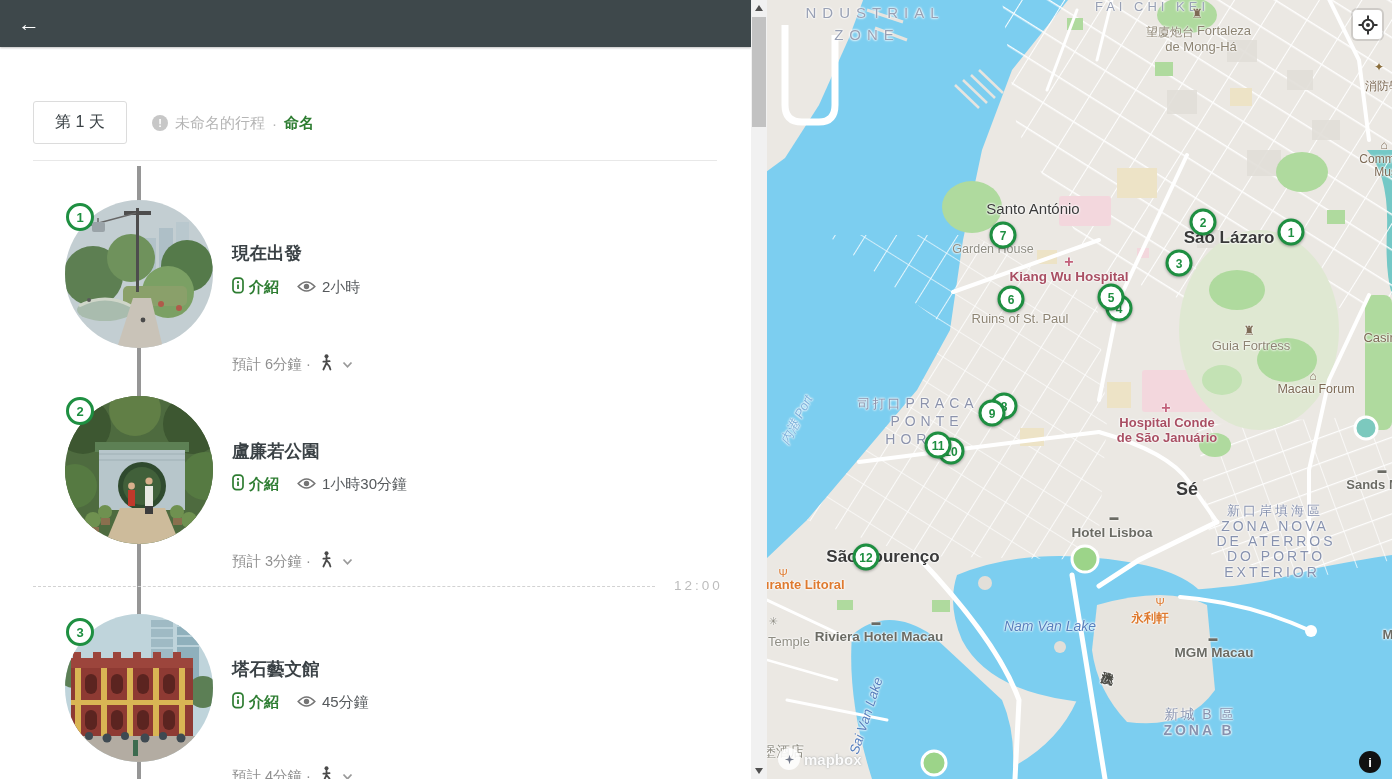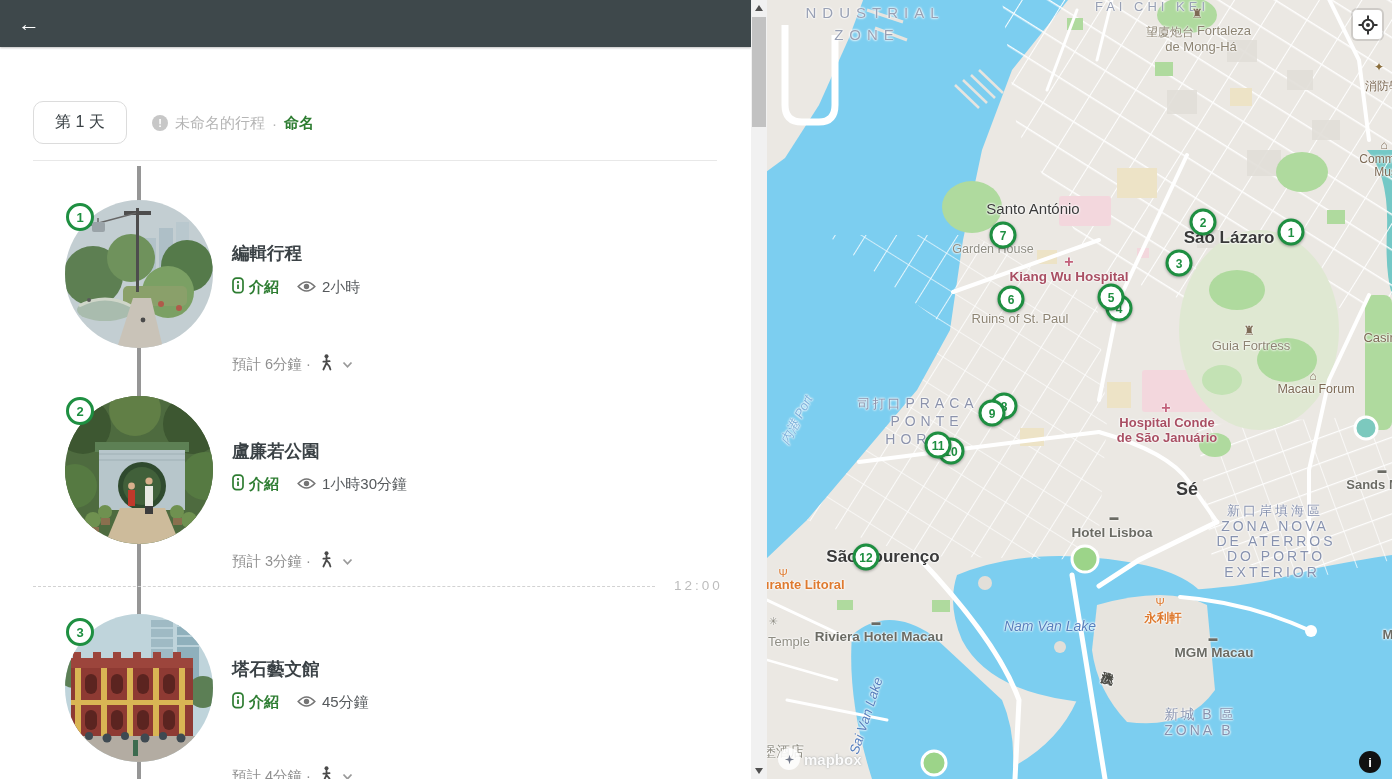--- a/index.html
+++ b/index.html
@@ -8,21 +8,21 @@
 
   
   .panel { position:absolute; left:0; top:0; width:751px; height:779px; background:#fff; overflow:hidden; }
   .app-header { position:absolute; left:0; top:0; width:751px; height:47px; background:#3E484B;
     display:flex; align-items:center; box-shadow:0 1px 2px rgba(0,0,0,.25); z-index:30; }
   .back-btn { margin-left:18px; color:#fff; font-size:22px; font-weight:bold; cursor:pointer; line-height:1; }
   .hdr-right { margin-left:auto; display:flex; align-items:center; gap:30px; padding-right:16px; }
   .hdr-btn { display:flex; align-items:center; gap:7px; color:#fff; font-size:17px; font-weight:600; cursor:pointer; }
 
   .day-tab { position:absolute; left:33px; top:101px; height:43px; padding:0 21px; border:1px solid #dcdcdc;
-    border-radius:10px; display:flex; align-items:center; font-size:16px; color:#3A4145; background:#fff; }
+    border-radius:3px; display:flex; align-items:center; font-size:16px; color:#3A4145; background:#fff; }
   .name-row { position:absolute; left:152px; top:106px; height:34px; display:flex; align-items:center; gap:7px; }
   .alert-ic { width:16px; height:16px; border-radius:50%; background:#c7c7c7; color:#fff; font-size:11px;
     font-weight:bold; display:flex; align-items:center; justify-content:center; }
   .trip-name { font-size:15px; color:#b5b5b5; }
   .dot-sep { font-size:15px; color:#b5b5b5; }
   .rename { font-size:15px; color:#2e7d32; font-weight:600; cursor:pointer; }
   .tabs-divider { position:absolute; left:33px; top:160px; width:684px; height:1px; background:#e8e8e8; }
 
   .tl-line { position:absolute; left:137px; top:166px; width:4px; height:613px; background:#969696; z-index:1; }
 
@@ -107,21 +107,21 @@
       <path d="M0,32 L71,13" stroke="#666" stroke-width="1.5"></path>
       <rect x="27" y="22" width="13" height="10" rx="2" fill="#9aa3a8"></rect>
         <path d="M33,22 L33,18" stroke="#666" stroke-width="1.5"></path>
       <circle cx="24" cy="100" r="2" fill="#5a5a5a"></circle>
         <circle cx="78" cy="120" r="2.4" fill="#4a4a4a"></circle>
       <circle cx="96" cy="104" r="3" fill="#b05a4a"></circle>
         <circle cx="114" cy="108" r="3" fill="#b05a4a"></circle>
     </svg>
   </div>
   <div class="badge" style="left:66px; top:203px;">1</div>
-  <div class="stop-title" style="top:241px;">編輯行程</div>
+  <div class="stop-title" style="top:241px;">現在出發</div>
   <div class="info-row" style="top:277px;">
     <span class="intro-link">
       <span><svg width="12" height="17" viewBox="0 0 12 17">
             <rect x="1" y="1.2" width="10" height="14.5" rx="3.4" fill="none" stroke="#2e7d32" stroke-width="1.7"></rect>
             <circle cx="6" cy="5.2" r="1.15" fill="#2e7d32"></circle>
             <path d="M6,7.6 L6,12" stroke="#2e7d32" stroke-width="1.8"></path>
           </svg></span>
       <span>介紹</span>
     </span>
     <span class="dur">
@@ -452,24 +452,24 @@
       <span class="mlabel" style="left: 505px; top: 573px; font-size: 14px; color: rgb(135, 146, 175); letter-spacing: 3px; transform: translate(-50%, -50%);">EXTERIOR</span>
       <span class="mlabel" style="left: 606px; top: 485px; font-size: 13px; color: rgb(107, 107, 100); font-weight: 700; transform: translate(-50%, -50%);">Sands M</span>
       <span class="mlabel" style="left: 345px; top: 533px; font-size: 13.5px; color: rgb(107, 107, 100); font-weight: 700; transform: translate(-50%, -50%);">Hotel Lisboa</span>
       <span class="mlabel" style="left: 116px; top: 557px; font-size: 17px; color: rgb(58, 58, 58); font-weight: 700; transform: translate(-50%, -50%);">São Lourenço</span>
       <span class="mlabel" style="left: 36px; top: 585px; font-size: 13px; color: rgb(222, 122, 47); font-weight: 700; transform: translate(-50%, -50%);">urante Litoral</span>
       <span class="mlabel" style="left: 22px; top: 642px; font-size: 13px; color: rgb(143, 141, 131); transform: translate(-50%, -50%);">Temple</span>
       <span class="mlabel" style="left: 112px; top: 637px; font-size: 13.5px; color: rgb(107, 107, 100); font-weight: 700; transform: translate(-50%, -50%);">Riviera Hotel Macau</span>
       <span class="mlabel" style="left: 283px; top: 627px; font-size: 14px; color: rgb(86, 127, 190); font-style: italic; transform: translate(-50%, -50%);">Nam Van Lake</span>
       <span class="mlabel" style="left: 100px; top: 716px; font-size: 13.5px; color: rgb(86, 127, 190); font-style: italic; transform: translate(-50%, -50%) rotate(-72deg);">Sai Van Lake</span>
       <span class="mlabel vert" style="left: 344px; top: 662px; font-size: 13px; color: rgb(74, 74, 68); transform: translate(-50%, -50%) rotate(14deg);">澳氹大橋</span>
-      <span class="mlabel" style="left: 396px; top: 619px; font-size: 12.5px; color: rgb(222, 122, 47); font-weight: 700; transform: translate(-50%, -50%);">永利軒</span>
+      <span class="mlabel" style="left: 383px; top: 619px; font-size: 12.5px; color: rgb(222, 122, 47); font-weight: 700; transform: translate(-50%, -50%);">永利軒</span>
       <span class="mlabel" style="left: 447px; top: 653px; font-size: 13.5px; color: rgb(107, 107, 100); font-weight: 700; transform: translate(-50%, -50%);">MGM Macau</span>
       <span class="mlabel" style="left: 433px; top: 715px; font-size: 14px; color: rgb(135, 146, 175); letter-spacing: 2px; transform: translate(-50%, -50%);">新城 B 區</span>
-      <span class="mlabel" style="left: 432px; top: 731px; font-size: 14px; color: rgb(135, 146, 175); letter-spacing: 3px; transform: translate(-50%, -50%);">ZONA B</span>
+      <span class="mlabel" style="left: 432px; top: 731px; font-size: 14px; color: rgb(135, 146, 175); letter-spacing: 3px; transform: translate(-50%, -50%); font-weight: bold;">ZONA B</span>
       <span class="mlabel" style="left: 621px; top: 635px; font-size: 13px; color: rgb(107, 107, 100); font-weight: 700; transform: translate(-50%, -50%);">M</span>
       <span class="mlabel" style="left: 16px; top: 752px; font-size: 14px; color: rgb(143, 141, 131); transform: translate(-50%, -50%);">堡酒店</span>
       <span class="mlabel" style="left: 30px; top: 420px; font-size: 13px; color: rgb(127, 178, 220); font-style: italic; transform: translate(-50%, -50%) rotate(-62deg);">內港 Port</span>
       <span class="micon" style="left: 430px; top: 13px; font-size: 13px; color: rgb(125, 106, 85);">♜</span>
       <span class="micon" style="left: 612px; top: 67px; font-size: 12px; color: rgb(138, 109, 59);">✦</span>
       <span class="micon" style="left: 617px; top: 145px; font-size: 12px; color: rgb(125, 106, 85);">⌂</span>
       <span class="micon" style="left: 302px; top: 262px; font-size: 16px; color: rgb(194, 96, 122); font-weight: 700;">+</span>
       <span class="micon" style="left: 482px; top: 330px; font-size: 13px; color: rgb(125, 106, 85);">♜</span>
       <span class="micon" style="left: 546px; top: 376px; font-size: 12px; color: rgb(125, 106, 85);">⌂</span>
       <span class="micon" style="left: 399px; top: 408px; font-size: 16px; color: rgb(194, 96, 122); font-weight: 700;">+</span>

